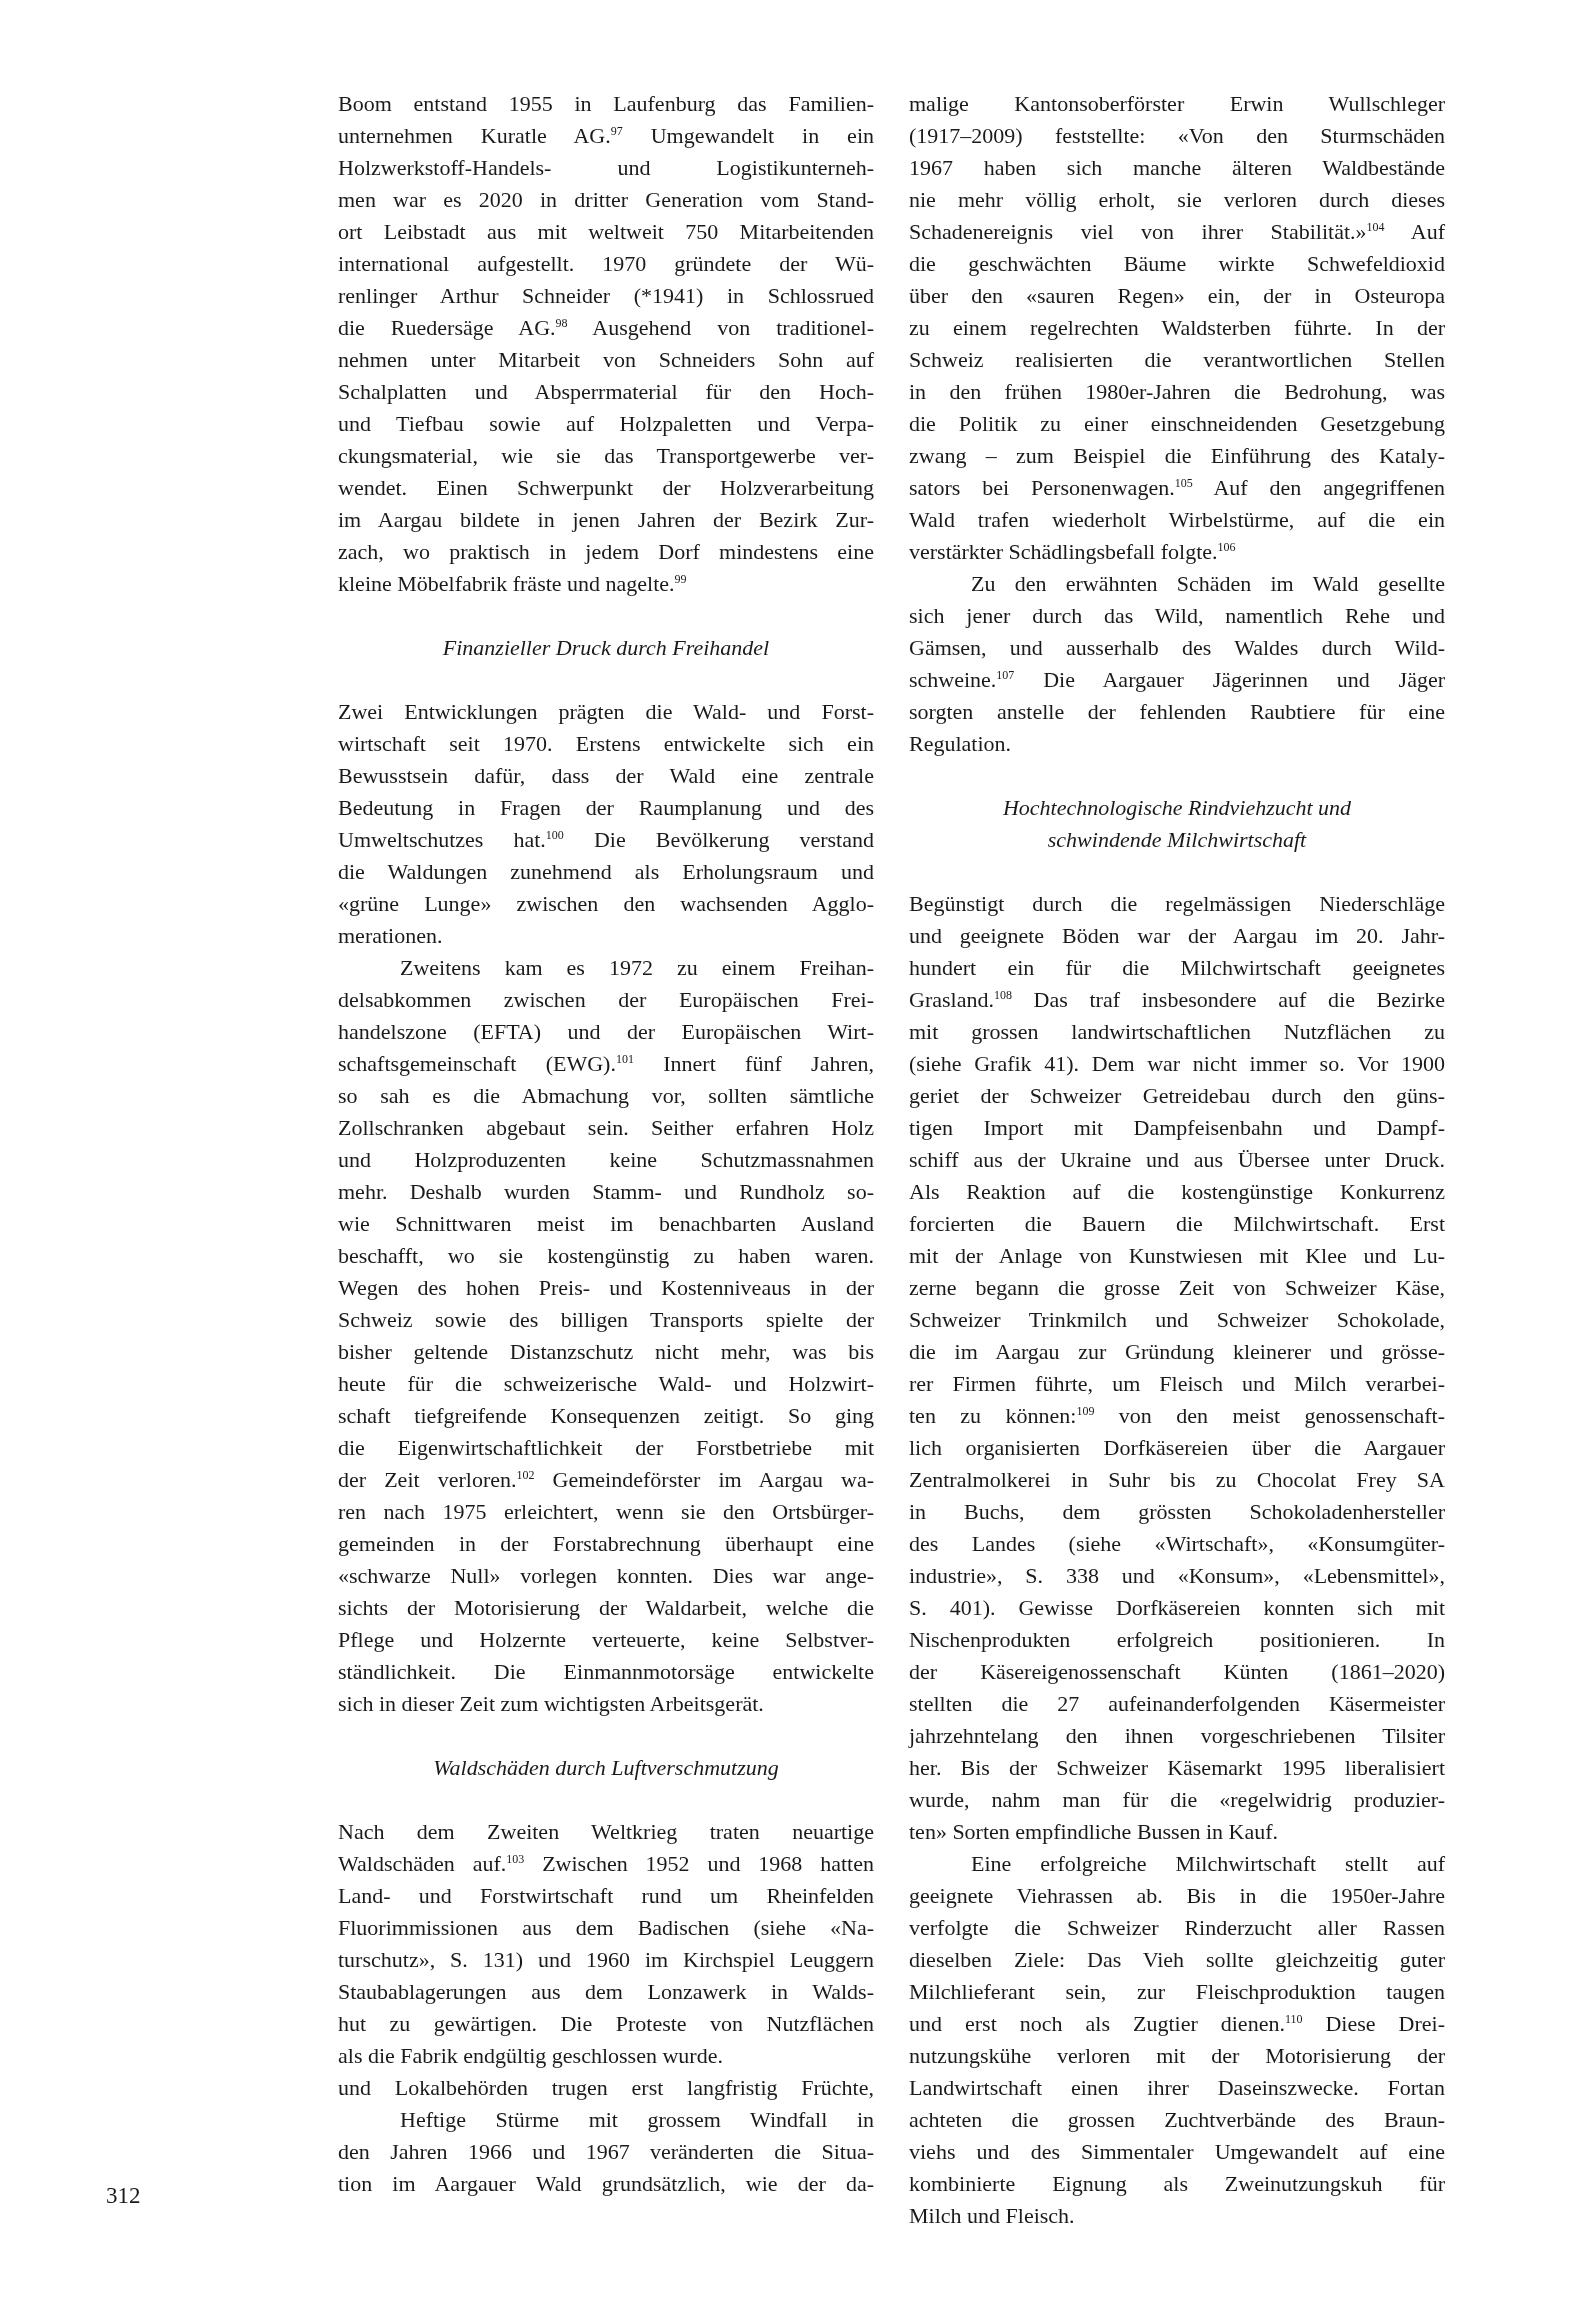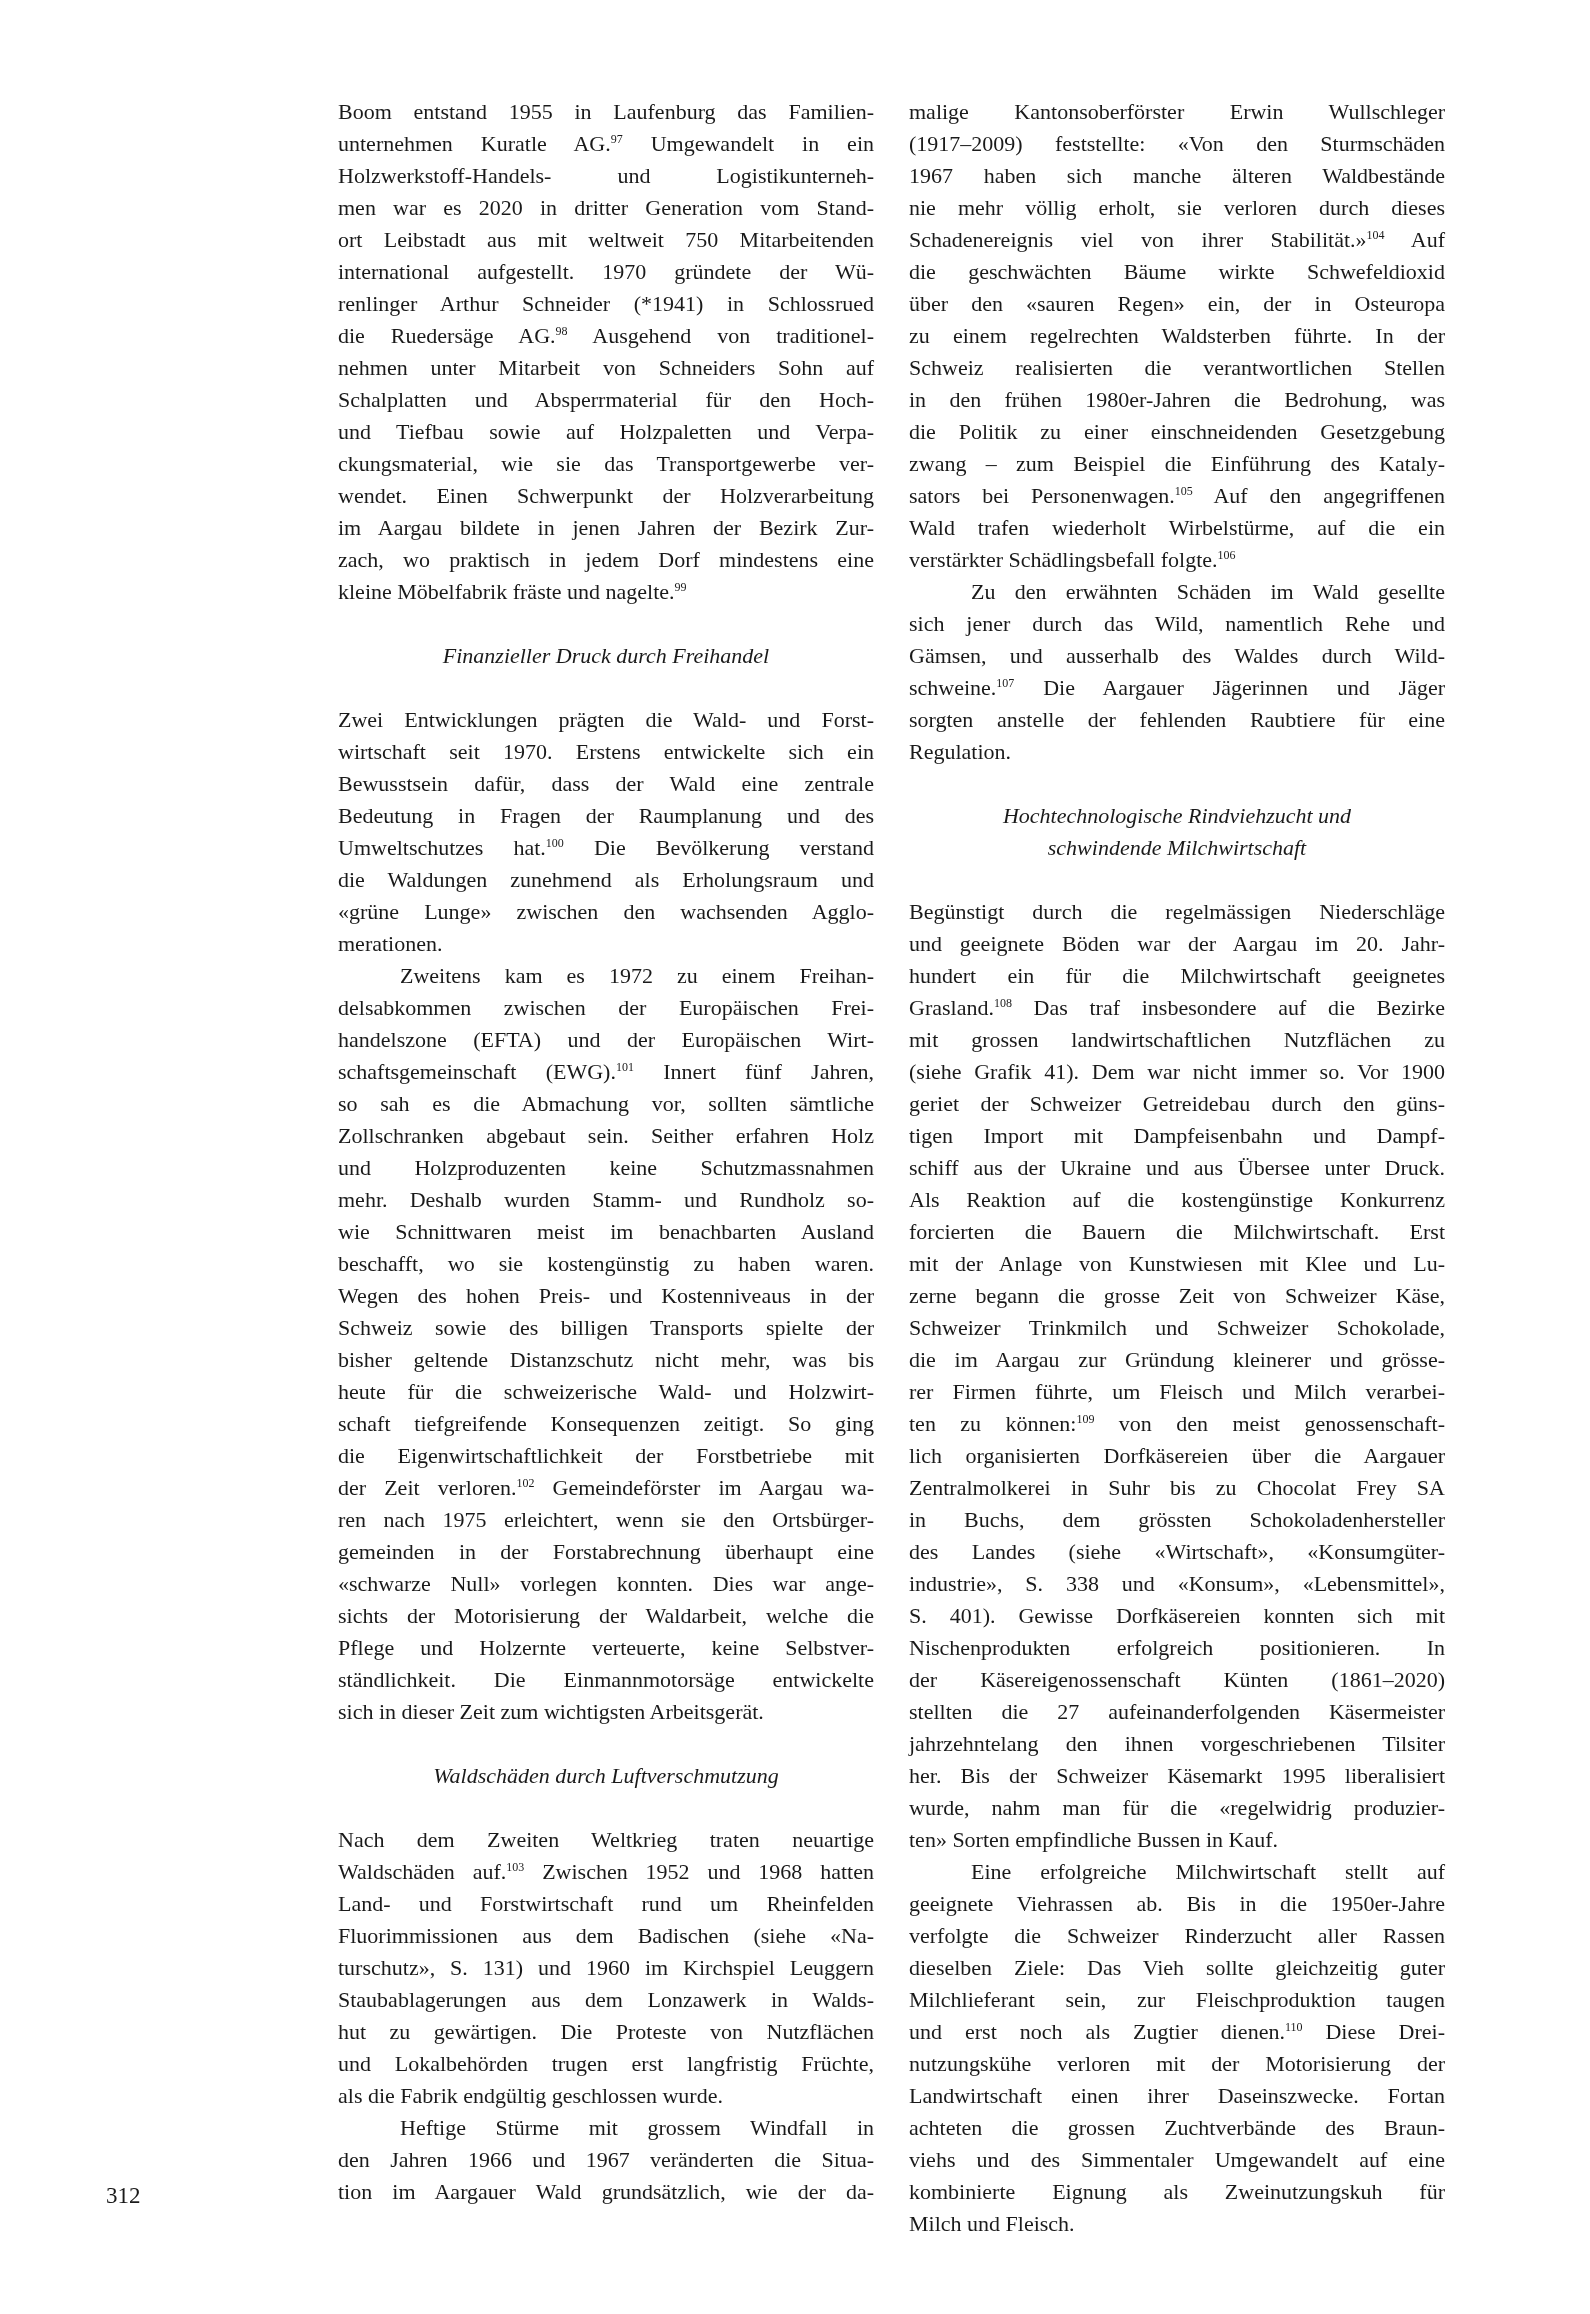--- a/index.html
+++ b/index.html
@@ -6,21 +6,21 @@
   body {
     width: 1591px; height: 2314px; position: relative; overflow: hidden;
     font-family: "DejaVu Serif", "Liberation Serif", serif;
     color: #1a1a1a;
   }
   .page-number {
     position: absolute; left: 106px; top: 2180px;
     font-family: Liberation Serif, serif; font-size: 23px; line-height: 31px;
   }
   .column {
-    position: absolute; top: 96px; width: 536px;
+    position: absolute; top: 88px; width: 536px;
     font-family: "Liberation Serif", serif;
     font-size: 22px; line-height: 32px;
   }
   .col-left { left: 338px; }
   .col-right { left: 909px; }
   .line {
     display: block; height: 32px; white-space: nowrap;
     text-align: justify; text-align-last: justify;
   }
   .line.last { text-align-last: left; }
@@ -103,22 +103,22 @@
     </div>
     <div class="gap"></div>
     <div>
       <span class="line">Nach dem Zweiten Weltkrieg traten neuartige</span>
       <span class="line">Waldschäden auf.<sup>103</sup> Zwischen 1952 und 1968 hatten</span>
       <span class="line">Land- und Forstwirtschaft rund um Rheinfelden</span>
       <span class="line">Fluorimmissionen aus dem Badischen (siehe «Na-</span>
       <span class="line">turschutz», S. 131) und 1960 im Kirchspiel Leuggern</span>
       <span class="line">Staubablagerungen aus dem Lonzawerk in Walds-</span>
       <span class="line">hut zu gewärtigen. Die Proteste von Nutzflächen</span>
+      <span class="line last">als die Fabrik endgültig geschlossen wurde.</span>
       <span class="line">und Lokalbehörden trugen erst langfristig Früchte,</span>
-      <span class="line last">als die Fabrik endgültig geschlossen wurde.</span>
     </div>
     <div>
       <span class="line indent">Heftige Stürme mit grossem Windfall in</span>
       <span class="line">den Jahren 1966 und 1967 veränderten die Situa-</span>
       <span class="line">tion im Aargauer Wald grundsätzlich, wie der da-</span>
     </div>
   </div>
 <div class="column col-right">
     <div>
       <span class="line">malige Kantonsoberförster Erwin Wullschleger</span>

